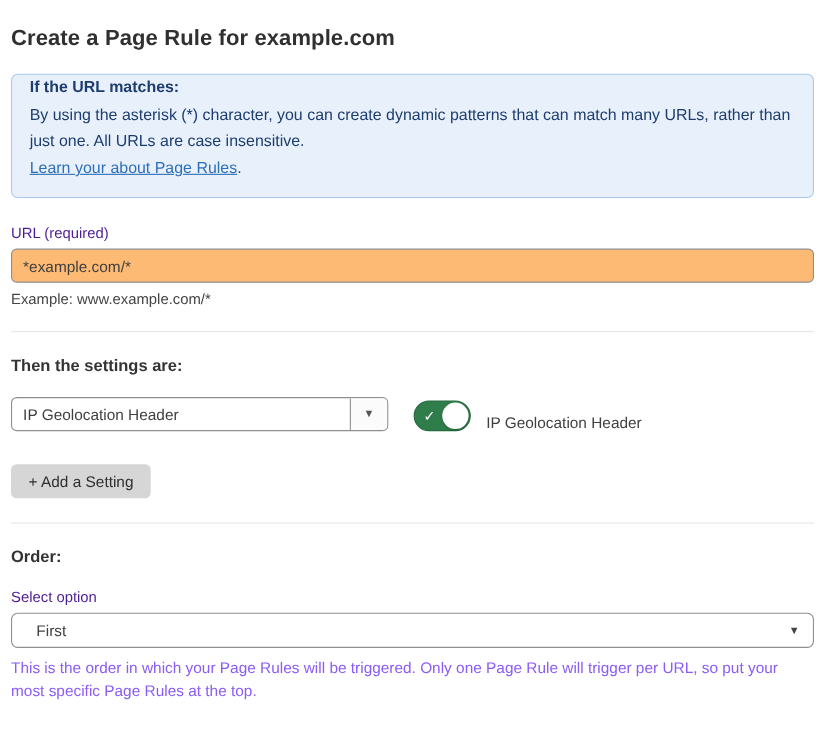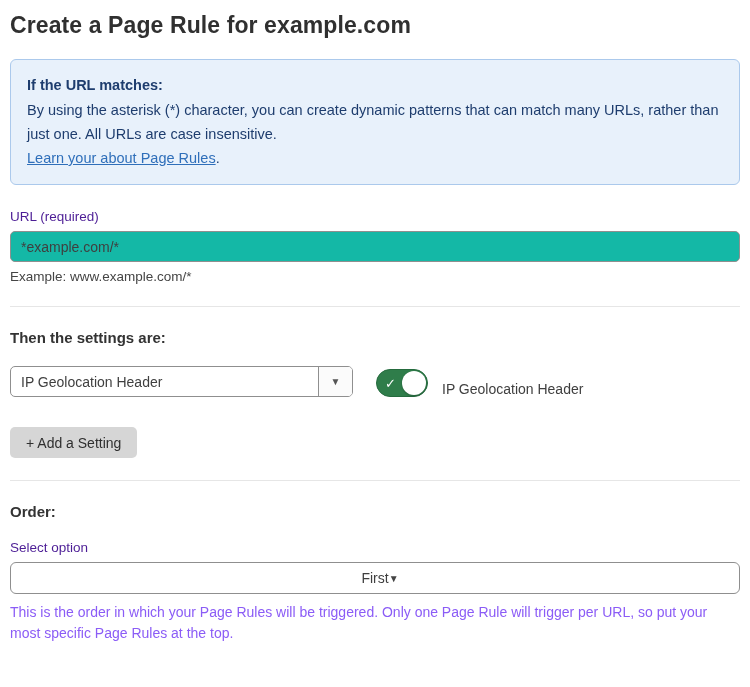--- a/index.html
+++ b/index.html
@@ -9,33 +9,33 @@
     height: 687px;
     font-family: "Liberation Sans", sans-serif;
     color: #3b3b3b;
     position: relative;
     overflow: hidden;
   }
   .wrap { padding: 12px 10px 0 10px; }
 
   
   .page-title {
-    font-size: 23px;
+    font-size: 20px;
     font-weight: 700;
     color: #303030;
-    margin: 0 0 20px 0;
+    margin: 12px 0 20px 0;
     letter-spacing: 0.1px;
   }
 
   
   .info-box {
     background: #e8f1fb;
     border: 1px solid #abc9ec;
     border-radius: 6px;
-    padding: 13px 16px 14px 16px;
+    padding: 0 16px 14px 16px;
     color: #1e3d6e;
     font-size: 14.5px;
     line-height: 24px;
     margin-bottom: 24px;
   }
   .info-box .info-heading {
     font-weight: 700;
     margin-bottom: 1px;
   }
   .info-box a.info-link {
@@ -59,21 +59,21 @@
   
   .text-input {
     width: 730px;
     height: 31px;
     border: 1px solid #8f8f8f;
     border-radius: 5px;
     font-family: "Liberation Sans", sans-serif;
     font-size: 14px;
     color: #3f3f3f;
     padding: 0 10px;
-    background: #14b8a6;
+    background: #fdba74;
     outline: none;
   }
 
   .divider {
     border: none;
     border-top: 1px solid #e6e6e6;
     margin: 22px 0;
   }
 
   .section-heading {
@@ -175,21 +175,21 @@
 
   
   .order-select {
     width: 730px;
     height: 32px;
     border: 1px solid #8f8f8f;
     border-radius: 6px;
     background: #ffffff;
     display: flex;
     align-items: center;
-    justify-content: center;
+    justify-content: space-between;
     padding: 0 12px 0 22px;
     font-size: 14px;
     color: #3f3f3f;
     cursor: pointer;
   }
   .order-select .select-caret {
     color: #444444;
     font-size: 10px;
   }
   .order-helper {

